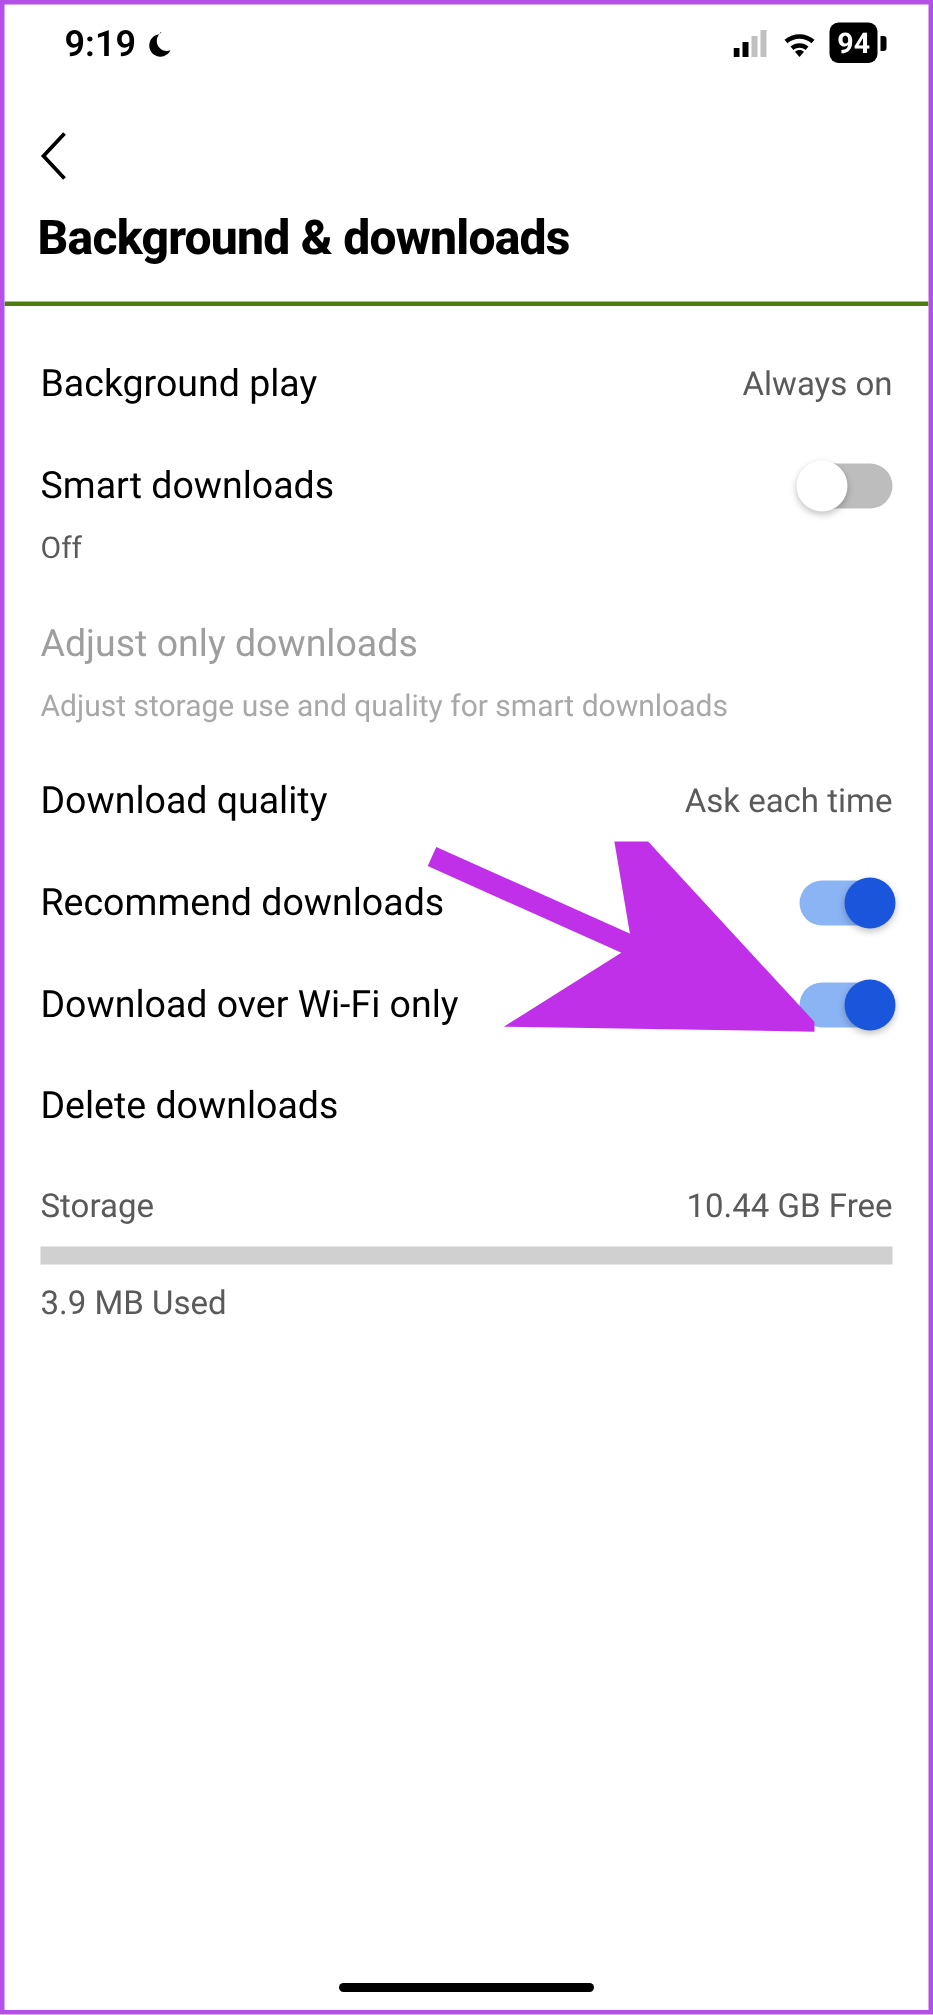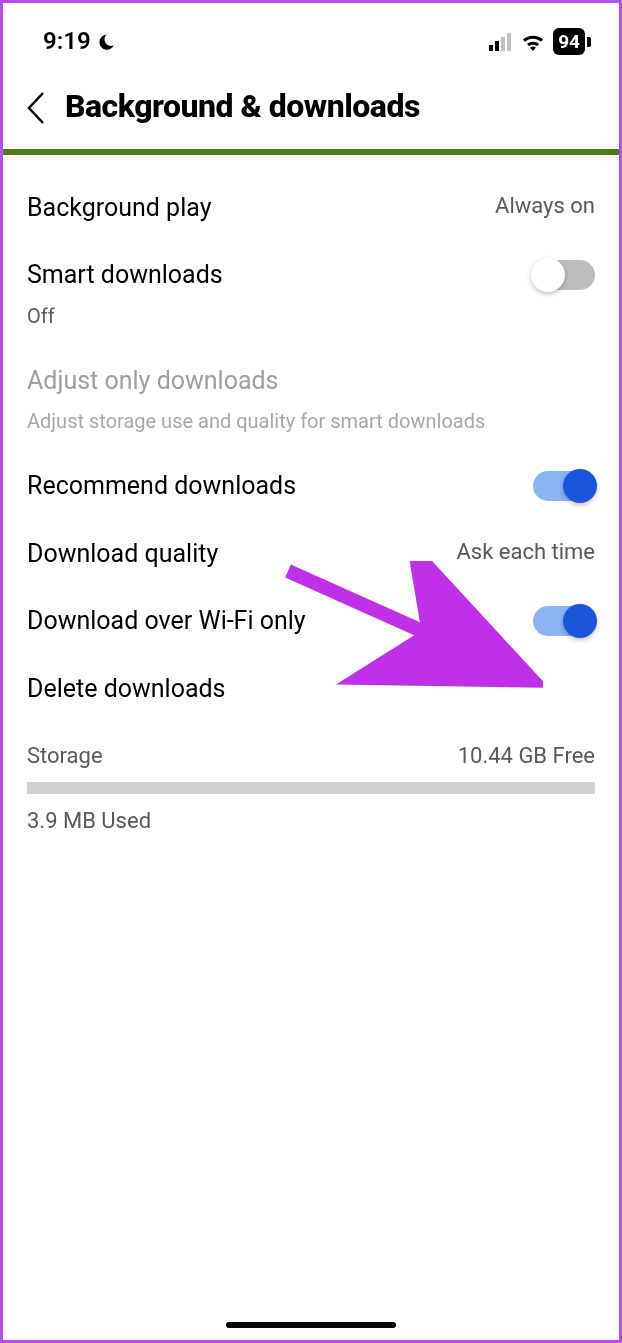--- a/index.html
+++ b/index.html
@@ -8,21 +8,21 @@
       height: 1343px;
       font-family: -apple-system, BlinkMacSystemFont, "Segoe UI", Roboto, Arial, sans-serif;
       background: #fff;
       border: 3px solid #b450e8;
       position: relative;
       overflow: hidden;
     }
     .status-bar {
       display: flex;
       justify-content: space-between;
-      align-items: flex-end;
+      align-items: flex-start;
       padding: 12px 28px 4px 40px;
       height: 56px;
     }
     .status-left {
       display: flex;
       align-items: center;
       gap: 6px;
       font-size: 24px;
       font-weight: 600;
       color: #000;
@@ -47,37 +47,38 @@
     }
     .battery-tip {
       width: 4px;
       height: 10px;
       background: #000;
       border-radius: 0 2px 2px 0;
       margin-left: -6px;
     }
     .header {
       display: flex;
-      align-items: flex-end;
+      align-items: flex-start;
       padding: 28px 20px 24px 22px;
       gap: 18px;
-      border-bottom: 6px solid #4d7c0f;
+      border-bottom: 3px solid #4d7c0f;
+      flex-direction: column;
     }
     .back-icon { width: 22px; height: 34px; }
     .page-title {
       font-size: 32px;
       font-weight: 800;
       color: #000;
       letter-spacing: -0.5px;
     }
     .settings-list { padding: 0 24px; }
     .setting-row {
       display: flex;
       justify-content: space-between;
-      align-items: flex-start;
+      align-items: center;
       padding-top: 38px;
     }
     .setting-label {
       font-size: 25px;
       color: #000;
       font-weight: 400;
     }
     .setting-value {
       font-size: 22px;
       color: #5a5a5a;
@@ -197,29 +198,29 @@
   </div>
 
   <div class="disabled">
     <div class="setting-row">
       <span class="setting-label">Adjust only downloads</span>
     </div>
     <div class="disabled-desc">Adjust storage use and quality for smart downloads</div>
   </div>
 
   <div class="setting-row">
+    <span class="setting-label">Download quality</span>
+    <span class="setting-value">Ask each time</span>
+  </div>
+
+  <div class="setting-row">
     <span class="setting-label">Recommend downloads</span>
     <div class="toggle toggle-on">
       <div class="toggle-knob"></div>
     </div>
-  </div>
-
-  <div class="setting-row">
-    <span class="setting-label">Download quality</span>
-    <span class="setting-value">Ask each time</span>
   </div>
 
   <div class="setting-row">
     <span class="setting-label">Download over Wi-Fi only</span>
     <div class="toggle toggle-on">
       <div class="toggle-knob"></div>
     </div>
   </div>
 
   <div class="setting-row">

